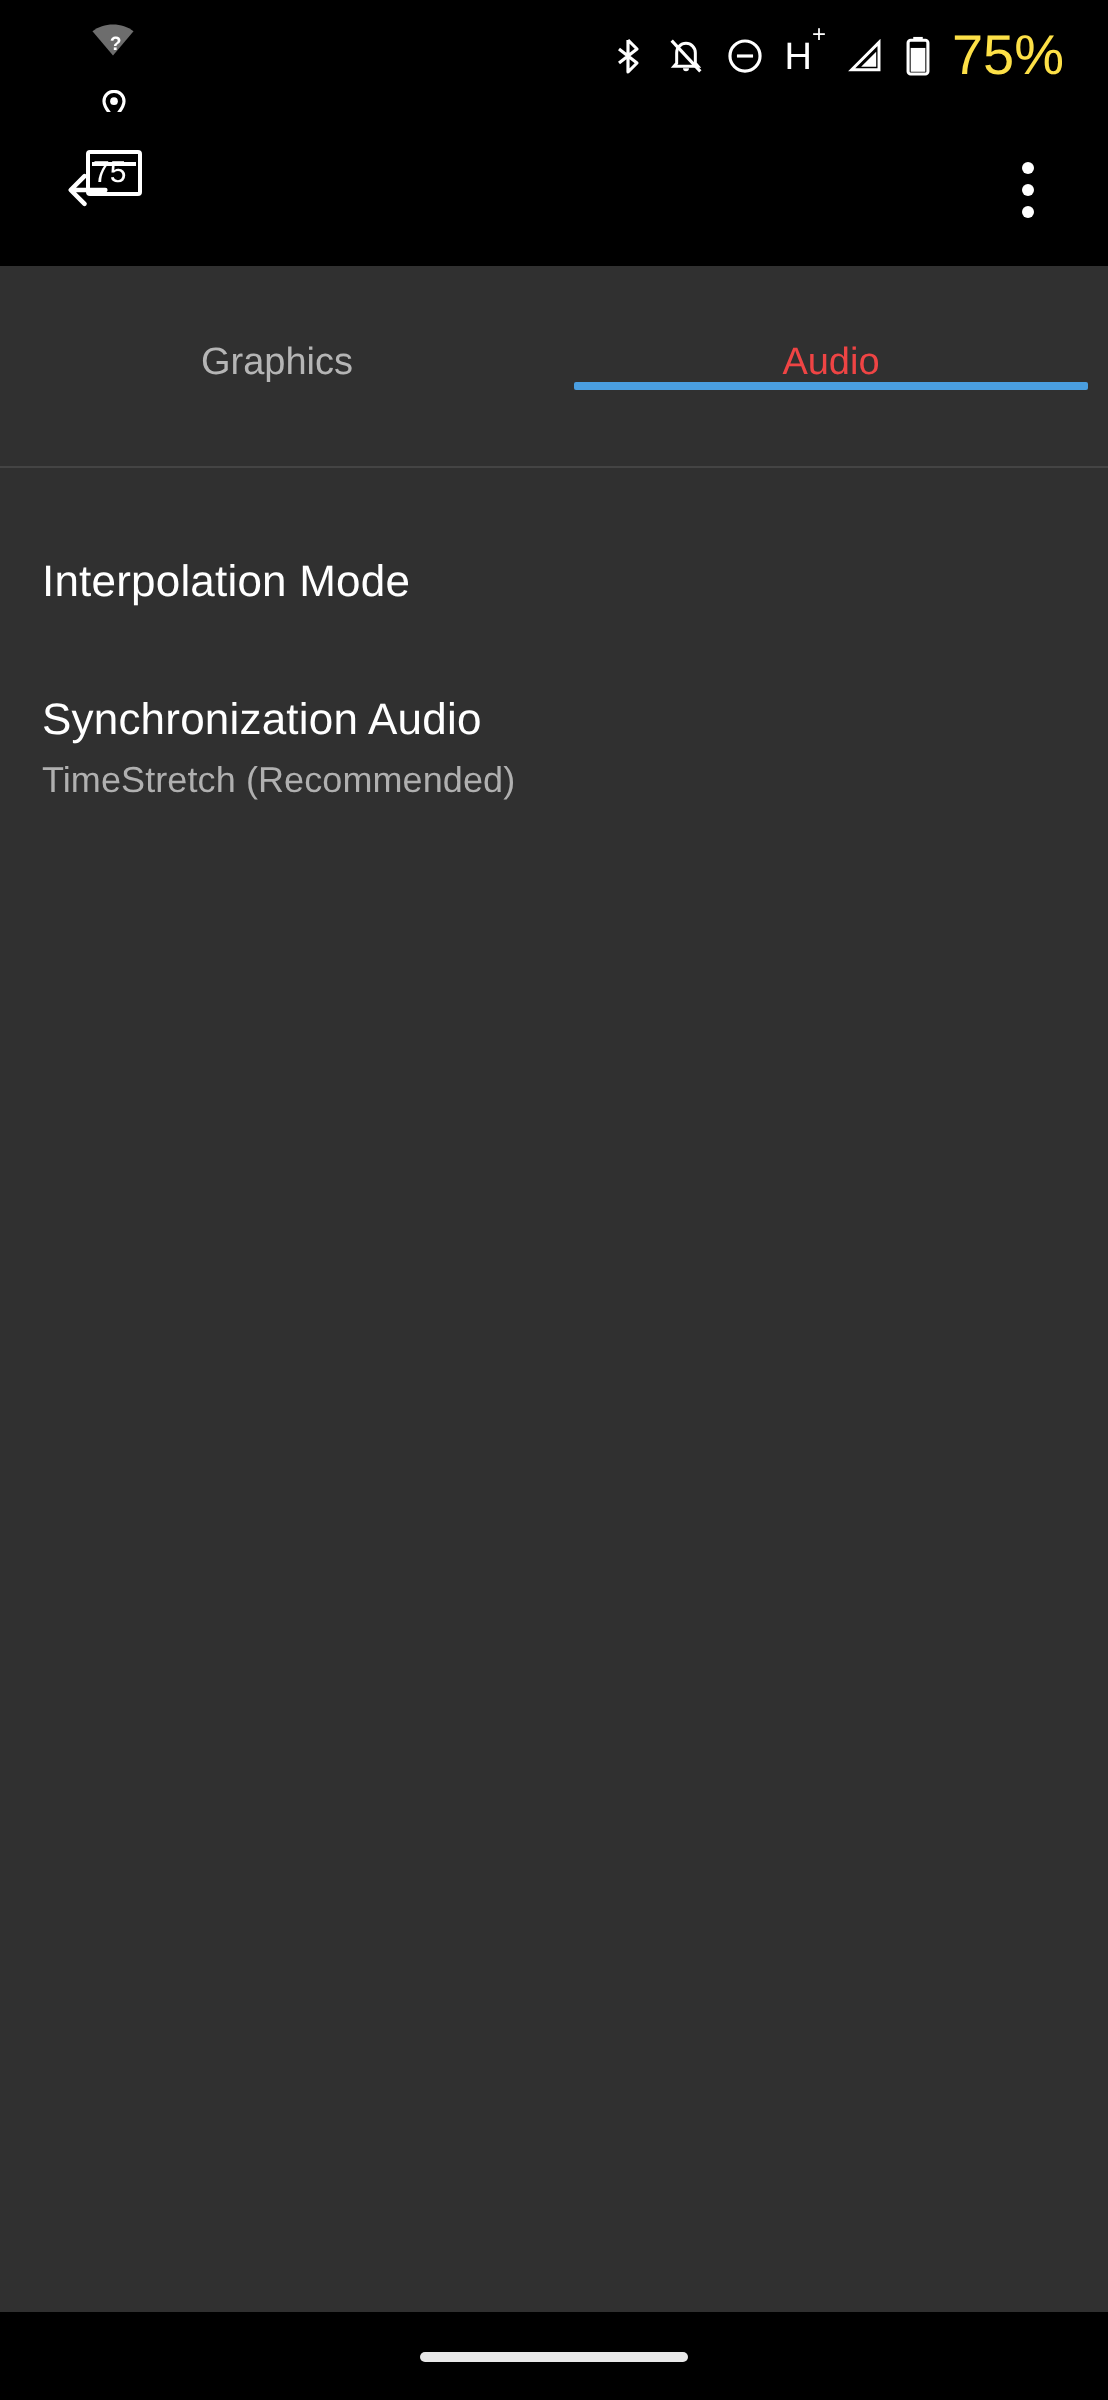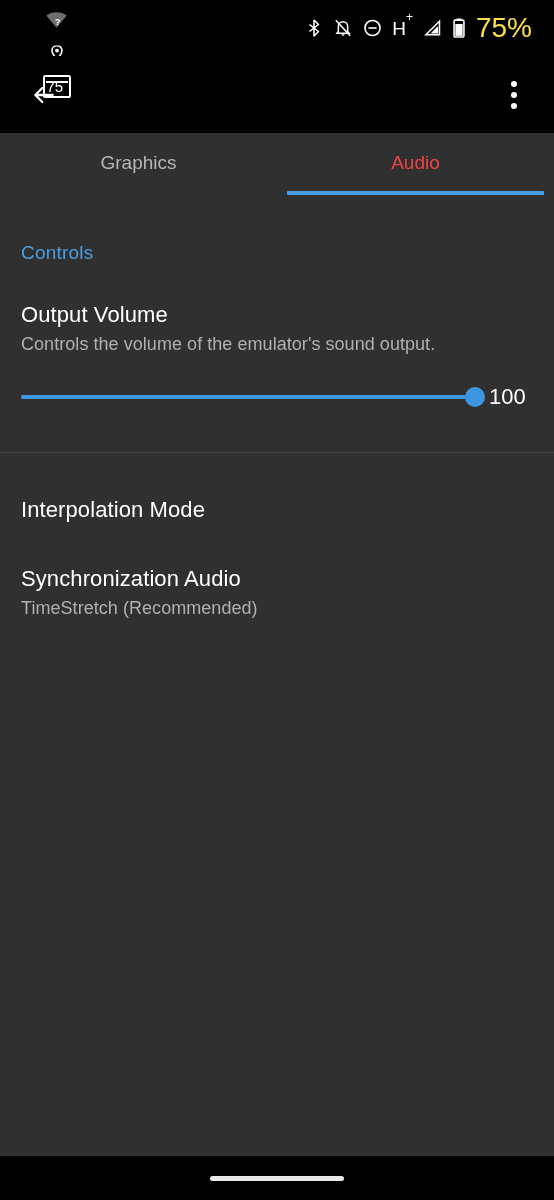--- a/index.html
+++ b/index.html
@@ -152,21 +152,21 @@
     height: 62px;
     background: #303030;
     display: flex;
     align-items: stretch;
     position: relative;
     flex: 0 0 auto;
   }
   .tab {
     flex: 1 1 0;
     display: flex;
-    align-items: center;
+    align-items: flex-end;
     justify-content: center;
     color: #b5b5b5;
     font-size: 19px;
     cursor: pointer;
     position: relative;
     line-height: 1;
     padding-bottom: 4px;
     box-sizing: border-box;
   }
   .tab.selected {
@@ -384,37 +384,20 @@
     <div class="tab">
       <span>Graphics</span>
     </div>
     <div class="tab selected">
       <span>Audio</span>
     </div>
   </div>
 
   <div class="content">
 
-    <div>
-      <div class="section-header" style="padding-top:48px;">Controls</div>
-
-      <div class="pref-item" style="padding-top:40px;">
-        <div class="pref-title">Output Volume</div>
-        <div class="pref-summary">Controls the volume of the emulator's sound output.</div>
-
-        <div class="slider-row">
-          <div class="slider-track-wrap">
-            <div class="slider-track"></div>
-            <div class="slider-fill" id="sliderFill" style="width: 100%;"></div>
-            <div class="slider-thumb" id="sliderThumb" style="left: 100%;"></div>
-          </div>
-          <div class="slider-value">100</div>
-        </div>
-      </div>
-    </div>
 
     <div class="divider" style="margin-top:38px;"></div>
 
     <div>
 
       <div class="pref-item" style="padding-top:44px;">
         <div class="pref-title">Interpolation Mode</div>
       </div>
 
       <div class="pref-item" style="padding-top:44px;">

